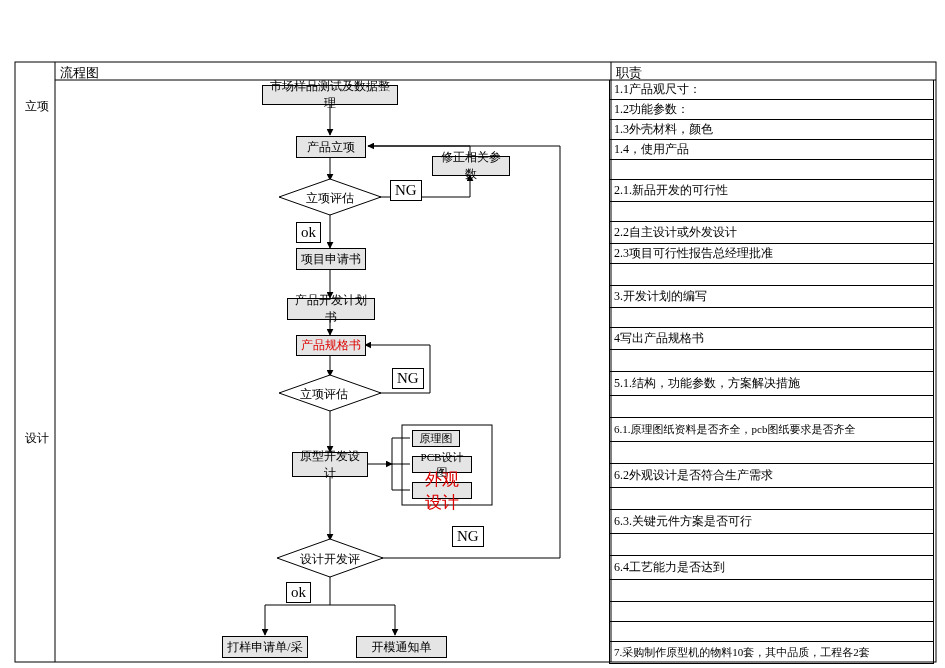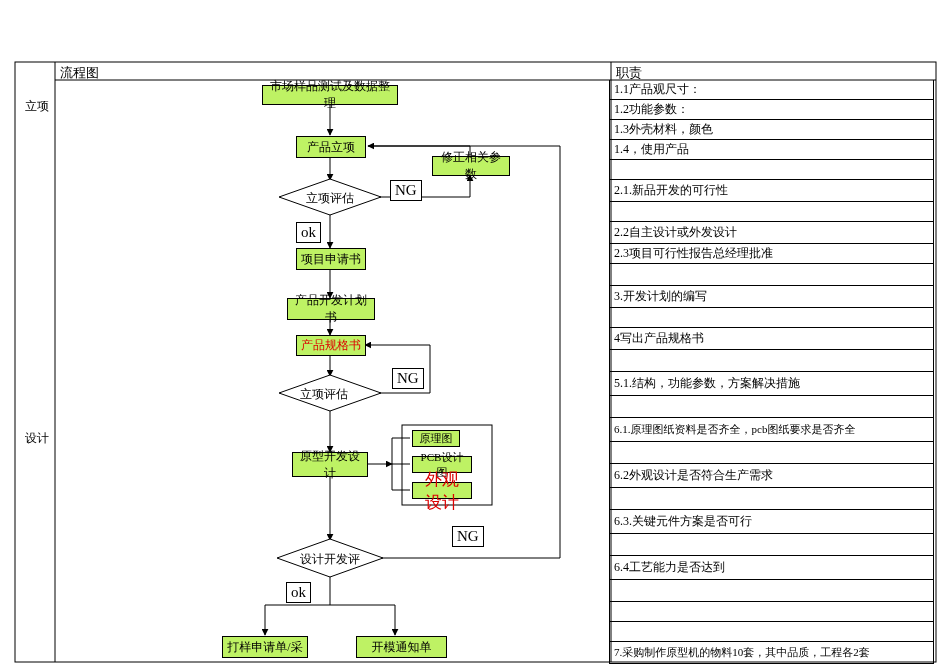--- a/index.html
+++ b/index.html
@@ -20,21 +20,21 @@
   
   .lbl {
     position: absolute;
     white-space: nowrap;
   }
   .red { color: #d00; }
   
   .box {
     position: absolute;
     border: 1px solid #000;
-    background: #bef264;
+    background: #e5e5e5;
     display: flex;
     align-items: center;
     justify-content: center;
     text-align: center;
     padding: 2px 4px;
     box-sizing: border-box;
   }
   
   .tag {
     position: absolute;

